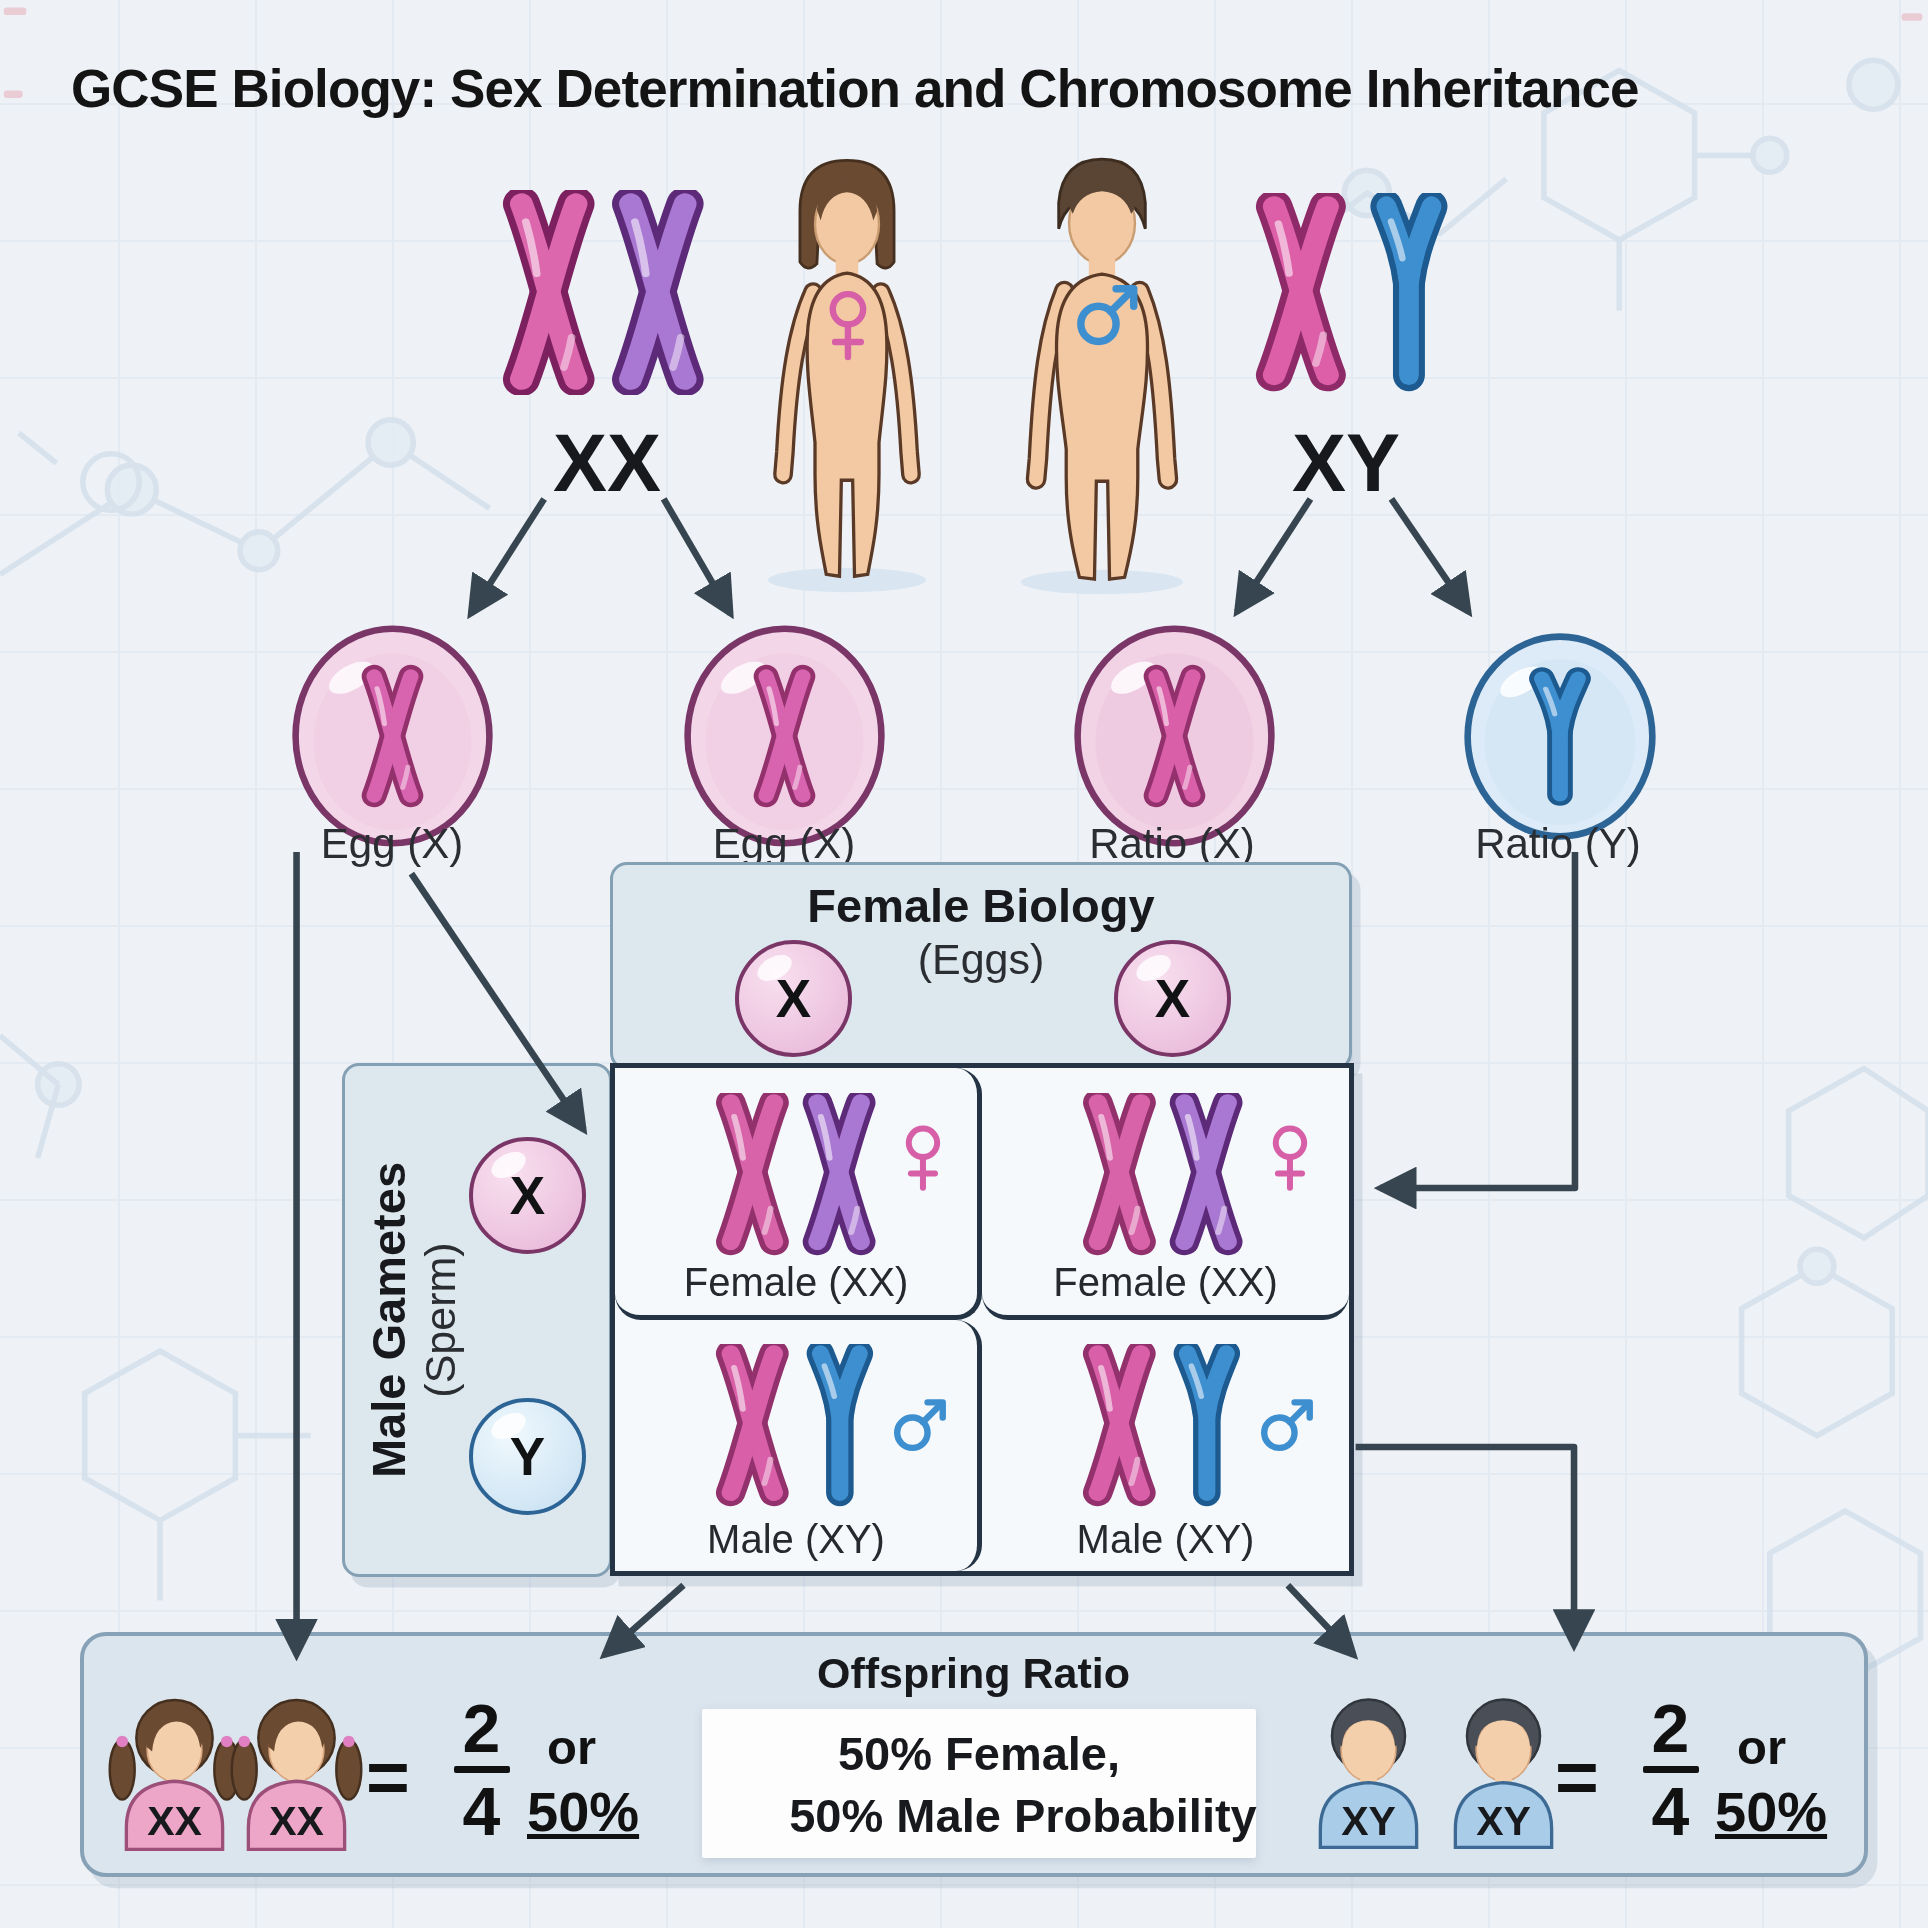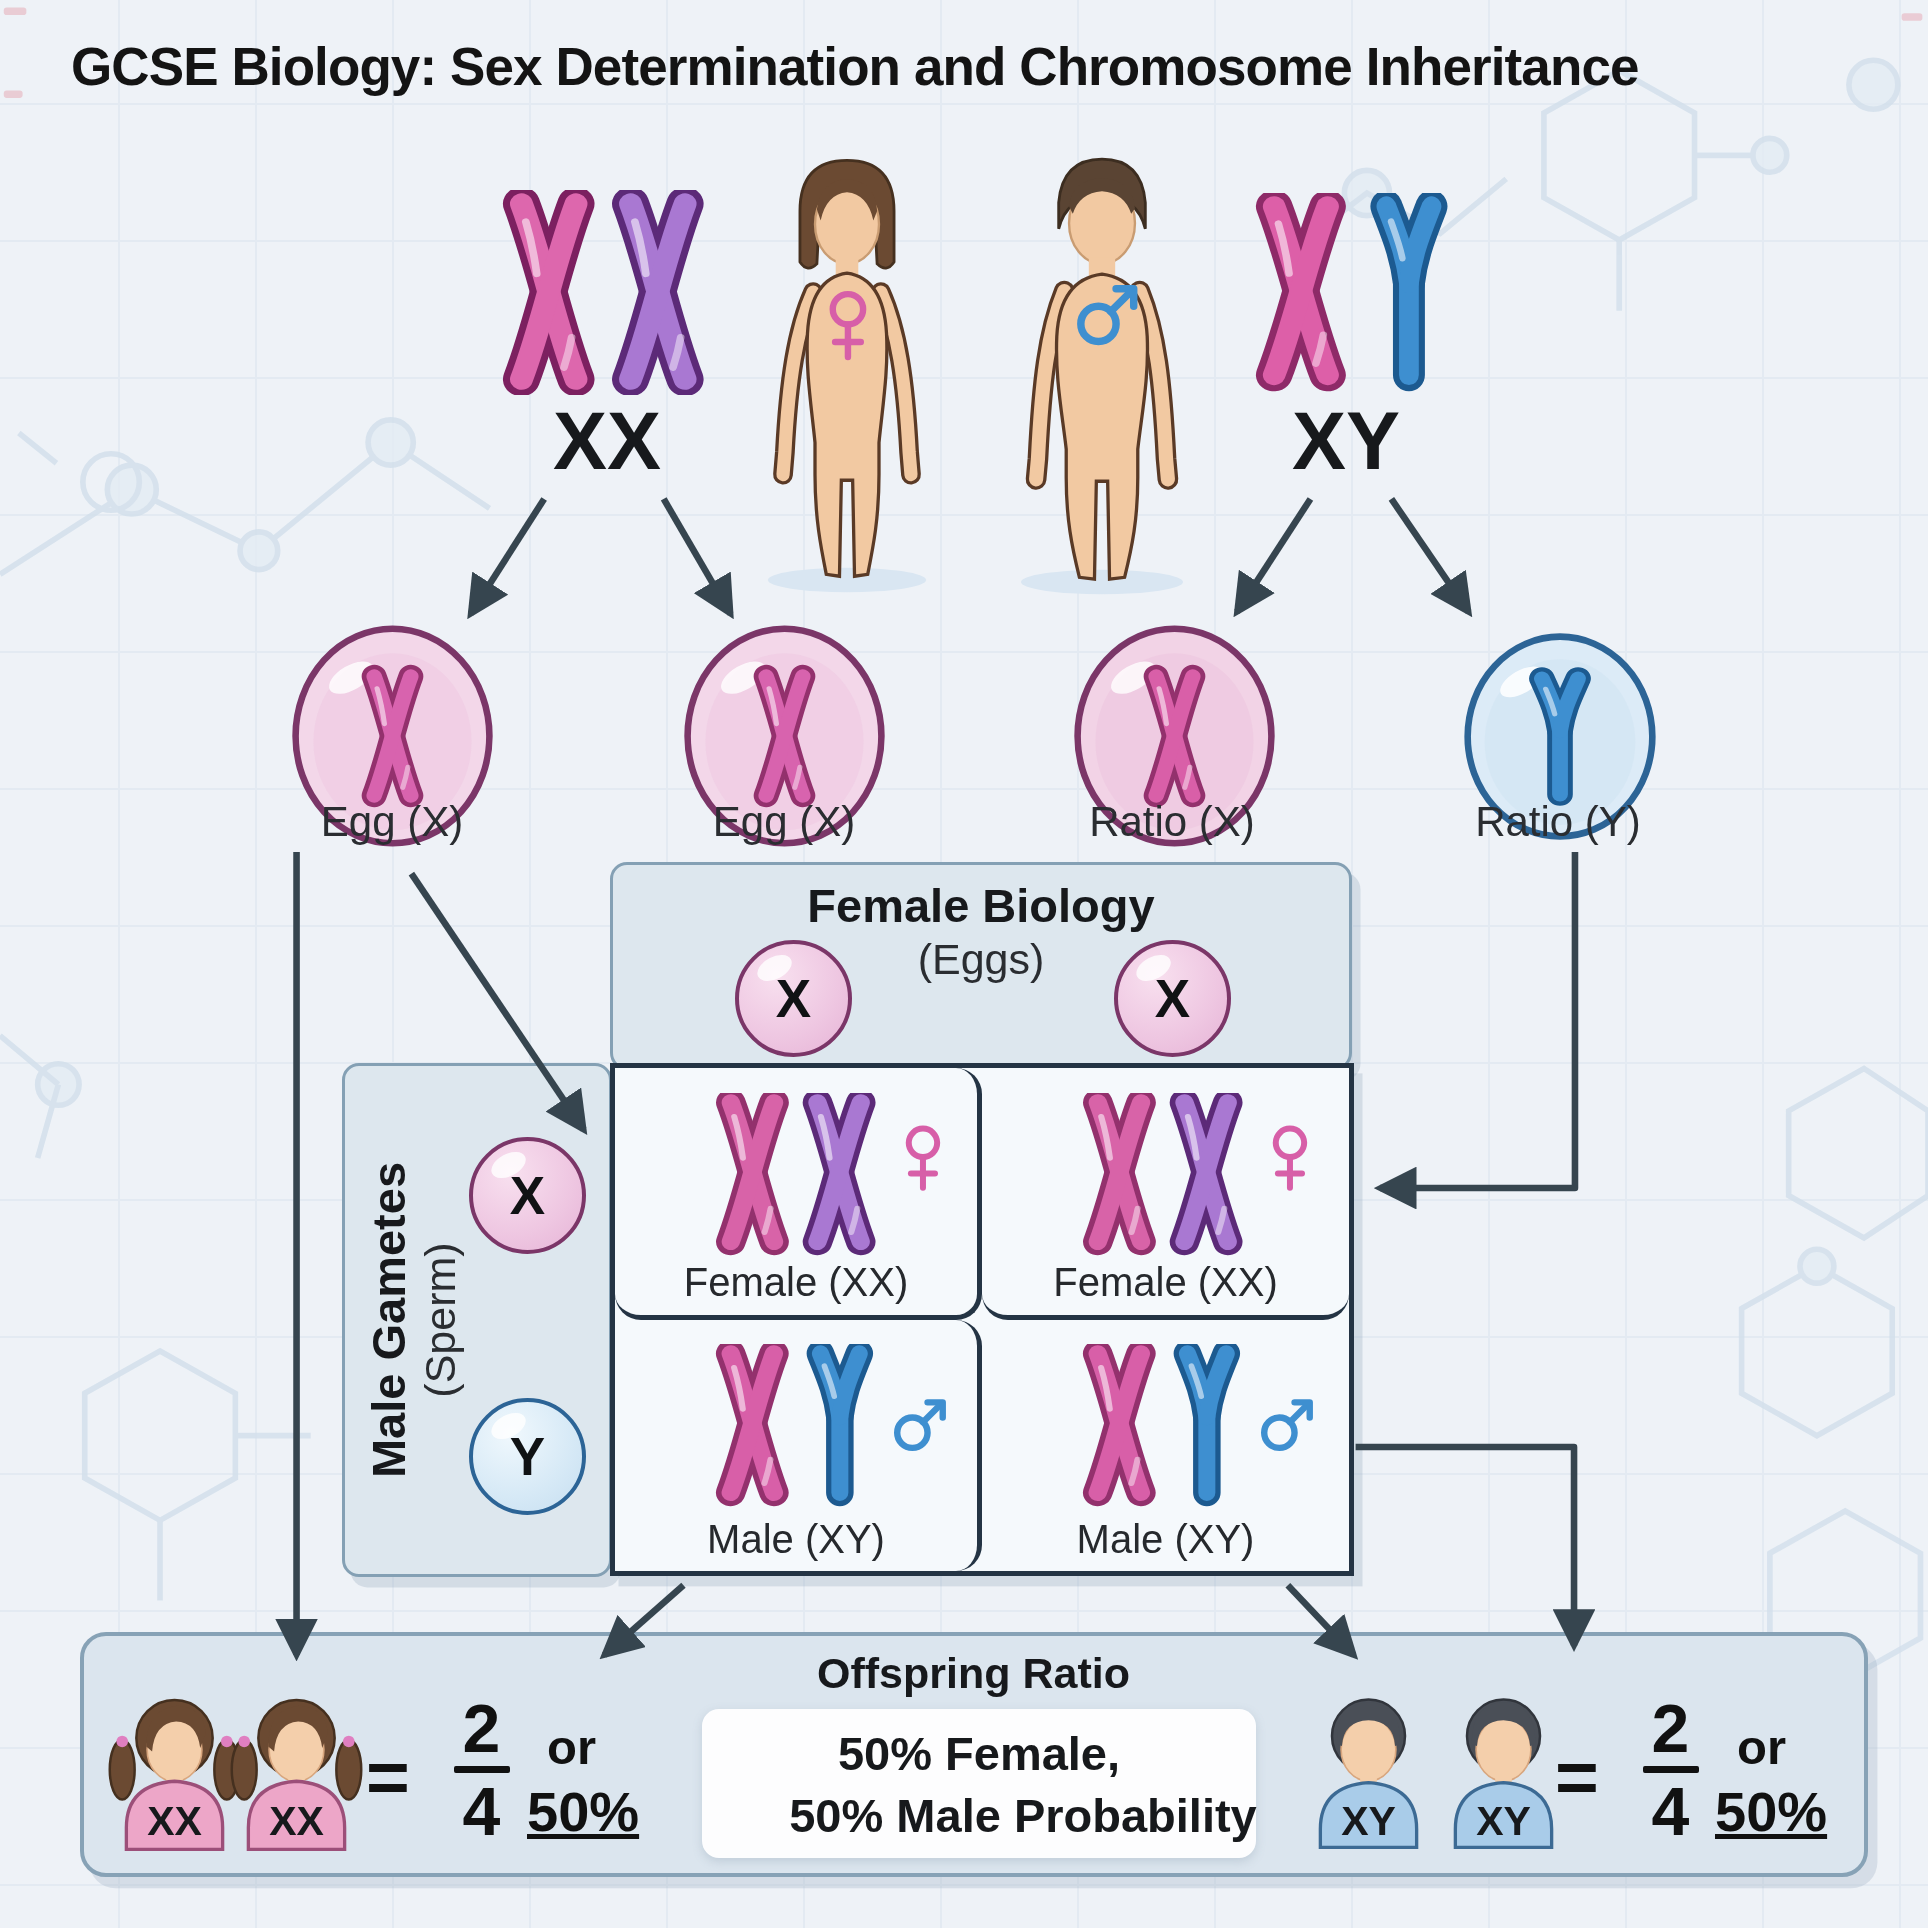--- a/index.html
+++ b/index.html
@@ -7,21 +7,21 @@
   .canvas{
     position:relative;width:1928px;height:1928px;overflow:hidden;
     background-color:#eef2f7;
     background-image:
       linear-gradient(#e3eaf2 1.9px, transparent 1.9px),
       linear-gradient(90deg,#e3eaf2 1.9px, transparent 1.9px);
     background-size:137px 137px;
     background-position:-19px -34px;
   }
   .abs{position:absolute;}
-  .txt{color:#17191c;white-space:nowrap;}
+  .txt{color:#17191c;white-space:nowrap;margin-top:22px;}
   .center{text-align:center;}
   .title{font-size:53px;font-weight:bold;letter-spacing:-0.9px;color:#141414;}
   .big-karyo{font-size:81px;font-weight:bold;color:#17191c;}
   .gamete-label{font-size:42px;color:#2a2d31;}
   .panel{
     background:#dde7ee;border:3.8px solid #84a0b4;border-radius:17px;
     box-shadow:8.5px 10.4px 0 rgba(150,170,190,.30);
   }
   .punnett-title{font-size:47px;font-weight:bold;color:#17191c;}
   .punnett-sub{font-size:43px;color:#2a2d31;}
@@ -41,21 +41,21 @@
   .cell.br{border-right:5.6px solid #243444;}
   .cell.bb{border-bottom:5.6px solid #243444;}
   .cell-label{position:absolute;bottom:9.4px;left:0;width:100%;text-align:center;
     font-size:40px;color:#26292d;}
   .rot-wrap{position:absolute;display:flex;flex-direction:column;align-items:center;
     transform:rotate(-90deg);}
   .offspring-box{
     position:absolute;background:#dbe5ee;border:4.7px solid #87a2b6;border-radius:26px;
     box-shadow:9.4px 11.3px 0 rgba(150,170,190,.28);
   }
-  .white-box{position:absolute;background:#fdfdfe;border-radius:17px;
+  .white-box{position:absolute;background:#fdfdfe;border-radius:2px;
     box-shadow:0 3.8px 9.4px rgba(120,140,160,.25);}
   .prob-line{font-size:47px;font-weight:bold;color:#17191c;text-align:center;width:100%;position:absolute;}
   .eq{font-size:75px;font-weight:bold;color:#111;}
   .frac{display:flex;flex-direction:column;align-items:center;}
   .frac .num,.frac .den{font-size:68px;font-weight:bold;color:#111;line-height:1.0;}
   .frac .bar{width:56px;height:7.5px;background:#111;margin:3.8px 0;border-radius:1.9px;}
   .or-txt{font-size:49px;font-weight:bold;color:#111;text-align:center;}
   .pct-txt{font-size:56px;font-weight:bold;color:#111;text-decoration:underline;}
   .chest-label{font-size:41px;font-weight:bold;color:#17191c;text-align:center;}
   .offspring-title{font-size:43px;font-weight:bold;color:#17191c;text-align:center;}

